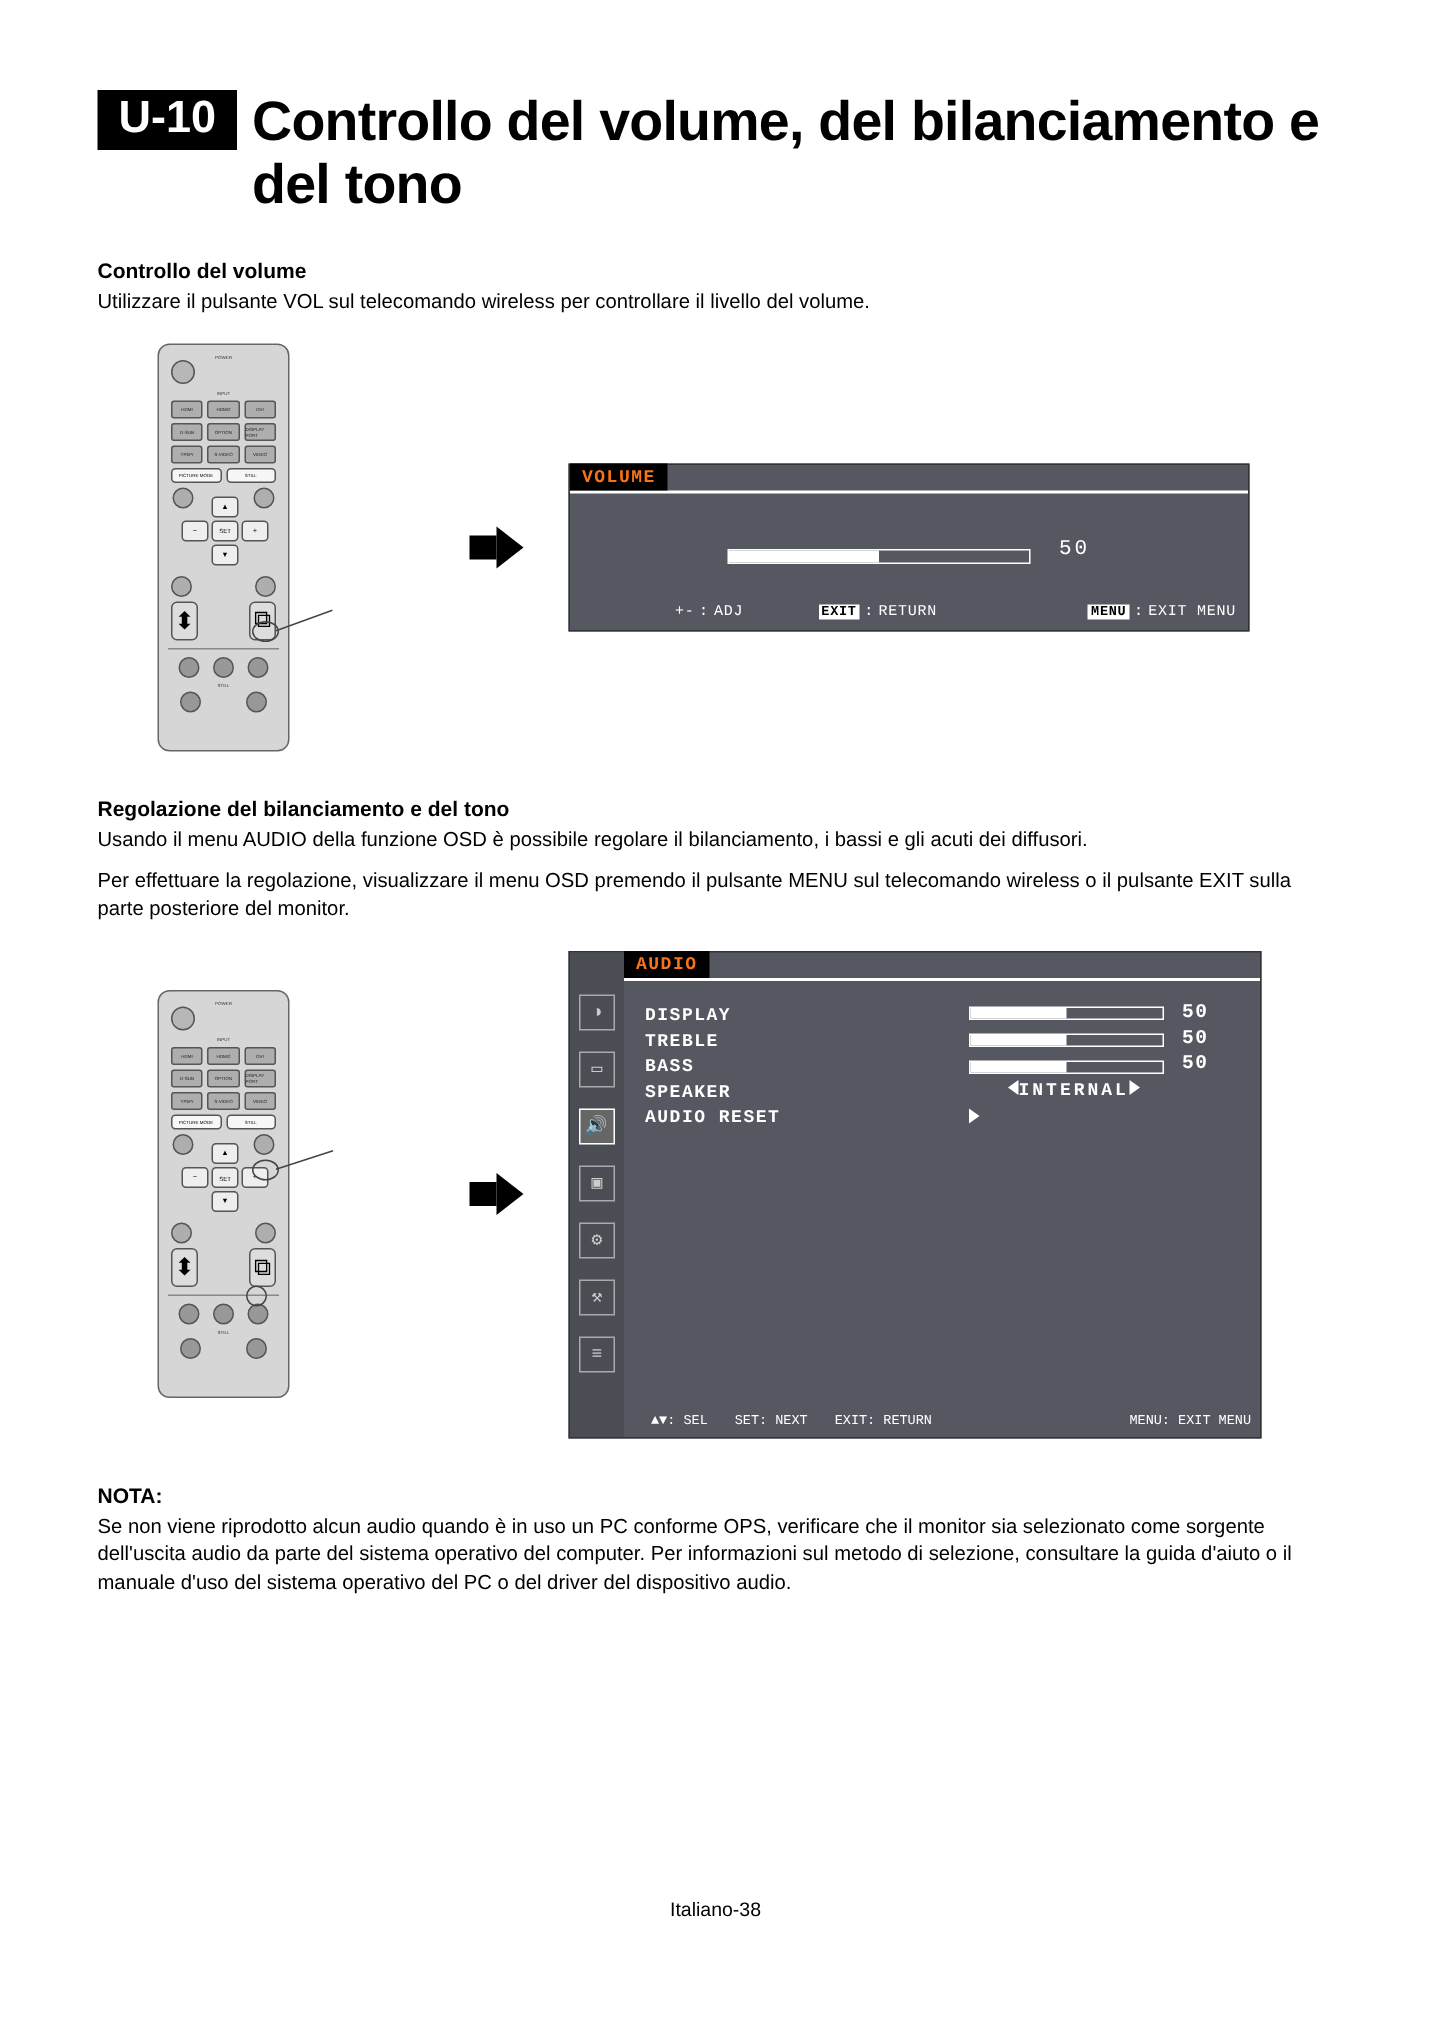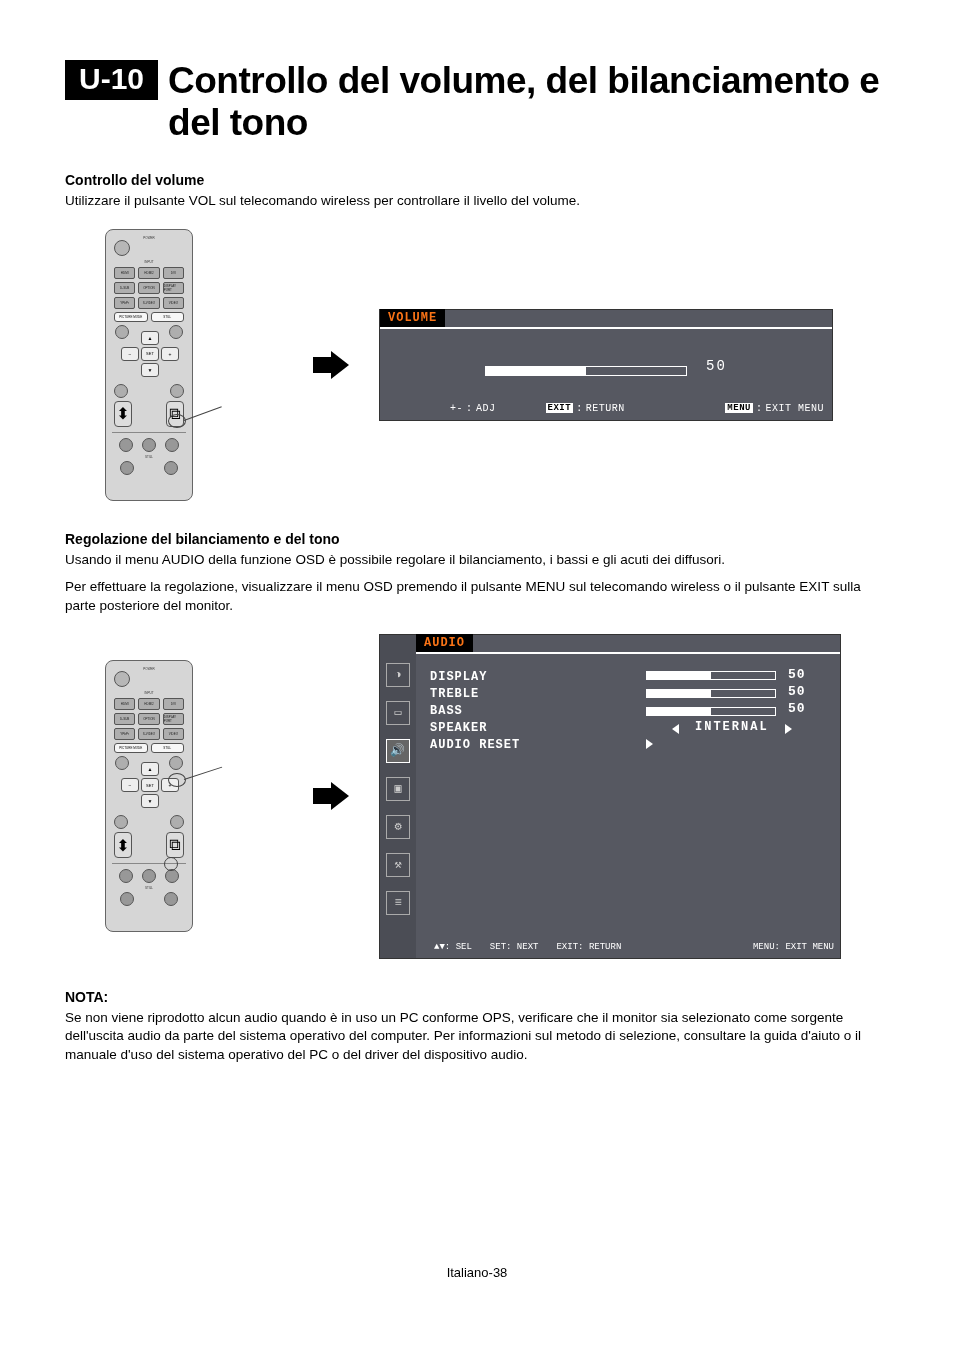--- a/index.html
+++ b/index.html
@@ -215,21 +215,21 @@
   .osd-audio .bars .bar {
     height:7px; border:1px solid #fff; margin-bottom:9px; position:relative; background:#565861;
   }
   .osd-audio .bars .bar .fill { height:100%; width:50%; background:#fff; }
   .osd-audio .vals {
     position:absolute; left:372px; top:31px; font-size:13px; letter-spacing:1px; line-height:17px;
     text-align:right; font-weight:bold;
   }
   .osd-audio .speaker-val {
     position:absolute; left:256px; top:85px; font-size:12px; letter-spacing:2px;
-    display:flex; align-items:flex-end; gap:16px; font-weight:bold;
+    display:flex; align-items:flex-start; font-weight:bold;
   }
   .osd-audio .tri-l, .osd-audio .tri-r {
     width:0;height:0;border-top:5px solid transparent;border-bottom:5px solid transparent;
   }
   .osd-audio .tri-l { border-right:7px solid #fff; }
   .osd-audio .tri-r { border-left:7px solid #fff; }
   .osd-audio .reset-tri {
     position:absolute; left:230px; top:104px;
     width:0;height:0;border-top:5px solid transparent;border-bottom:5px solid transparent;border-left:7px solid #fff;
   }

